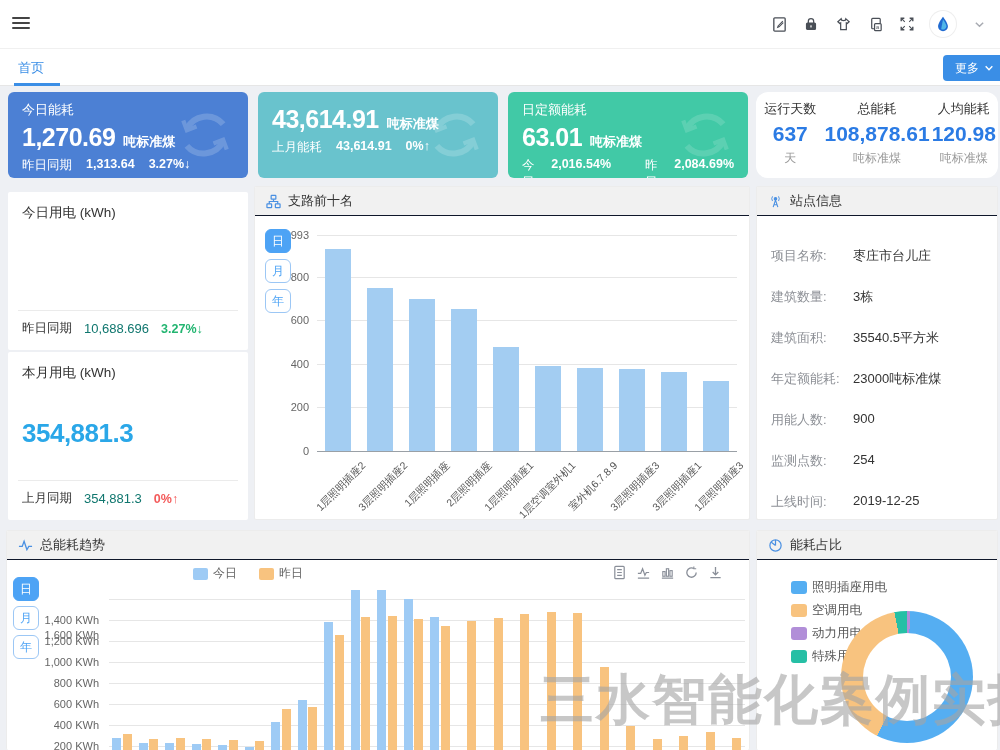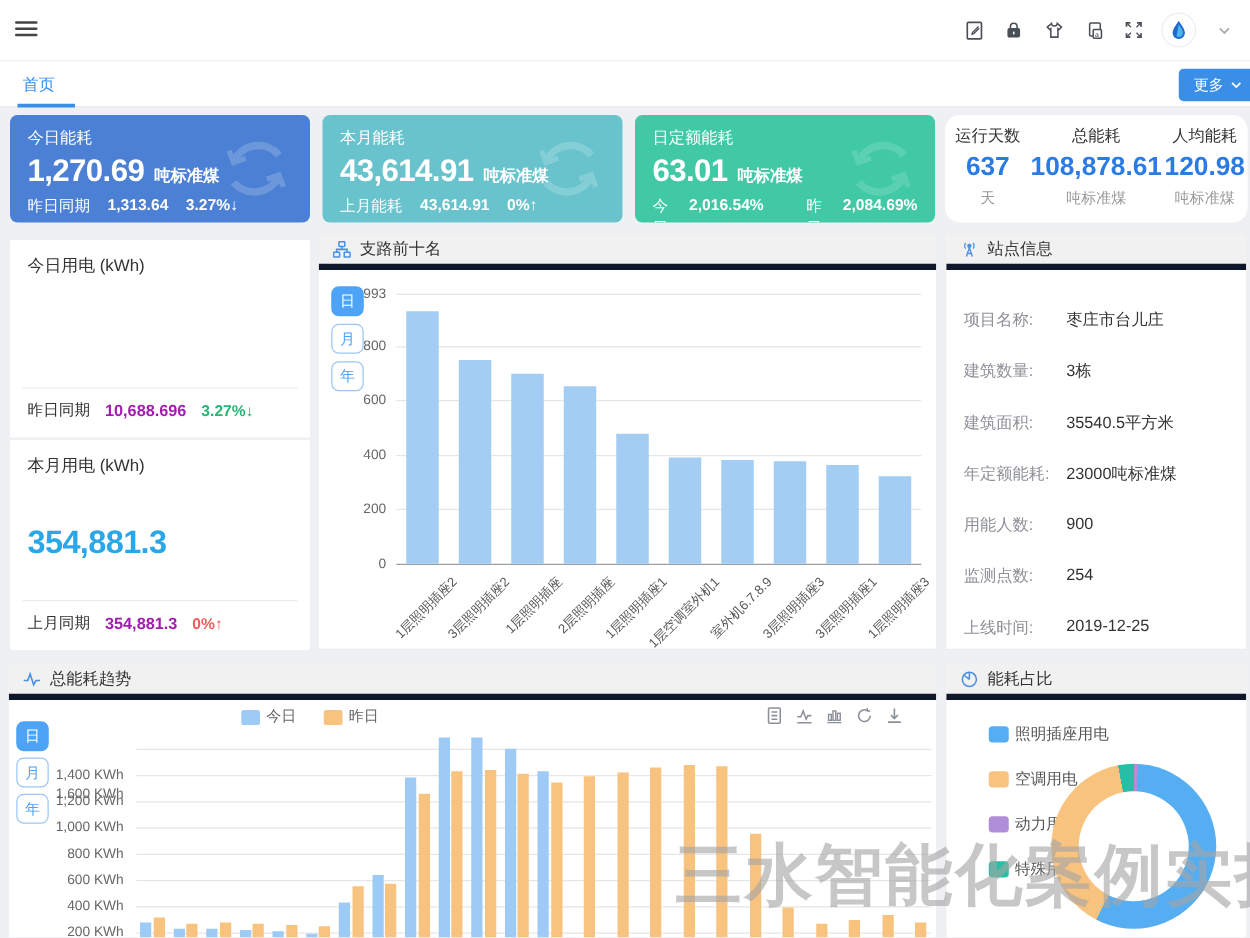--- a/index.html
+++ b/index.html
@@ -37,26 +37,26 @@
   .sum-label { font-size:13px; color:#333; }
   .sum-value { font-size:21px; font-weight:bold; color:#2b7be4; margin-top:4px; white-space:nowrap; }
   .sum-unit { font-size:12px; color:#999; margin-top:4px; }
 
   
   .usage-card { position:absolute; left:8px; width:240px; background:#fff; border-radius:2px; padding:12px 14px; }
   .usage-title { font-size:13.5px; color:#333; }
   .usage-value { font-size:26px; font-weight:bold; color:#2aa7e8; margin-top:36px; letter-spacing:-0.5px; }
   .usage-div { position:absolute; left:10px; right:10px; border-top:1px solid #ebebeb; }
   .usage-sub { position:absolute; left:14px; right:10px; display:flex; align-items:center; gap:12px; font-size:12.5px; color:#333; }
-  .usage-sub .v { font-weight:bold; font-size:13px; color:#a21caf; }
+  .usage-sub .v { font-weight:normal; font-size:13px; color:#0f766e; }
   .usage-sub .c { font-weight:bold; }
 
   
   .panel { position:absolute; background:#fff; border-radius:2px; border:1px solid #ececec; overflow:hidden; }
-  .panel-header { height:29px; background:#f1f1f1; border-bottom:5px solid #0f172a; display:flex; align-items:center; gap:7px; padding:0 11px; font-size:13px; color:#333; }
+  .panel-header { height:29px; background:#f1f1f1; border-bottom:1px solid #0f172a; display:flex; align-items:center; gap:7px; padding:0 11px; font-size:13px; color:#333; }
 
   .pbtn { position:absolute; width:26px; height:24px; border-radius:6px; border:1px solid #9cc7f5; color:#4da3f5; background:#fff; font-size:12px; display:flex; align-items:center; justify-content:center; cursor:pointer; }
   .pbtn.active { background:#4da3f5; border-color:#4da3f5; color:#fff; }
 
   
   .b-ylabel { position:absolute; font-size:11px; color:#666; width:46px; text-align:right; }
   .gridline { position:absolute; left:0; width:100%; height:1px; background:#e6e6e6; }
   .axisline { position:absolute; left:0; width:100%; height:1px; background:#9aa0a6; }
   .b-bar { position:absolute; background:#a3cdf2; cursor:pointer; }
   .b-xlabel { position:absolute; width:90px; font-size:10.5px; color:#555; text-align:right; transform:rotate(-45deg); transform-origin:100% 0; white-space:nowrap; }
@@ -67,21 +67,21 @@
   .site-value { color:#333; }
 
   
   .legend-item { display:flex; align-items:center; gap:5px; font-size:12px; color:#666; cursor:pointer; }
   .legend-swatch { width:15px; height:12px; border-radius:2px; }
   .t-ylabel { position:absolute; font-size:11px; color:#666; width:88px; text-align:right; white-space:nowrap; }
   .t-bar { position:absolute; cursor:pointer; }
   .tool-ico { width:15px; height:15px; color:#8a8f99; cursor:pointer; }
 
   
-  .pie-legend { position:absolute; left:34px; top:48px; display:flex; flex-direction:column; gap:19px; }
+  .pie-legend { position:absolute; left:34px; top:48px; display:flex; flex-direction:column; gap:6px; }
   .pie-legend .legend-swatch { width:16px; height:13px; border-radius:3px; }
   .pie-legend .legend-item { font-size:12.5px; color:#555; }
   .donut { position:absolute; border-radius:50%; }
   .donut-hole { position:absolute; background:#fff; border-radius:50%; }
 
   .watermark { position:absolute; left:540px; top:664px; font-size:54px; font-weight:bold; color:rgba(165,165,165,0.62); white-space:nowrap; z-index:50; letter-spacing:2px; pointer-events:none; }
 </style>
 </head>
 <body>
 
@@ -162,21 +162,20 @@
       </div>
     <svg class="recycle" viewBox="0 0 48 48" width="58" height="58" fill="none" stroke="#ffffff" stroke-width="5" opacity="0.18">
         <path d="M39 15 A18 18 0 0 0 9 19"></path>
         <path d="M9 33 A18 18 0 0 0 39 29"></path>
         <path d="M6 12 L9 20 L17 17" stroke-width="3.5"></path>
         <path d="M42 36 L39 28 L31 31" stroke-width="3.5"></path>
       </svg>
   </div>
 
   <div class="kpi-card" style="left: 258px; background: rgb(105, 195, 205);" id="kpi-month">
-    <div class="kpi-title">本月能耗</div>
     <div class="kpi-valrow">
         <span class="kpi-value">43,614.91</span>
         <span class="kpi-unit">吨标准煤</span>
       </div>
     <div class="kpi-sub">
         <span class="lbl">上月能耗</span>
         <span>43,614.91</span>
         <span>0%↑</span>
       </div>
     <svg class="recycle" viewBox="0 0 48 48" width="58" height="58" fill="none" stroke="#ffffff" stroke-width="5" opacity="0.18">

